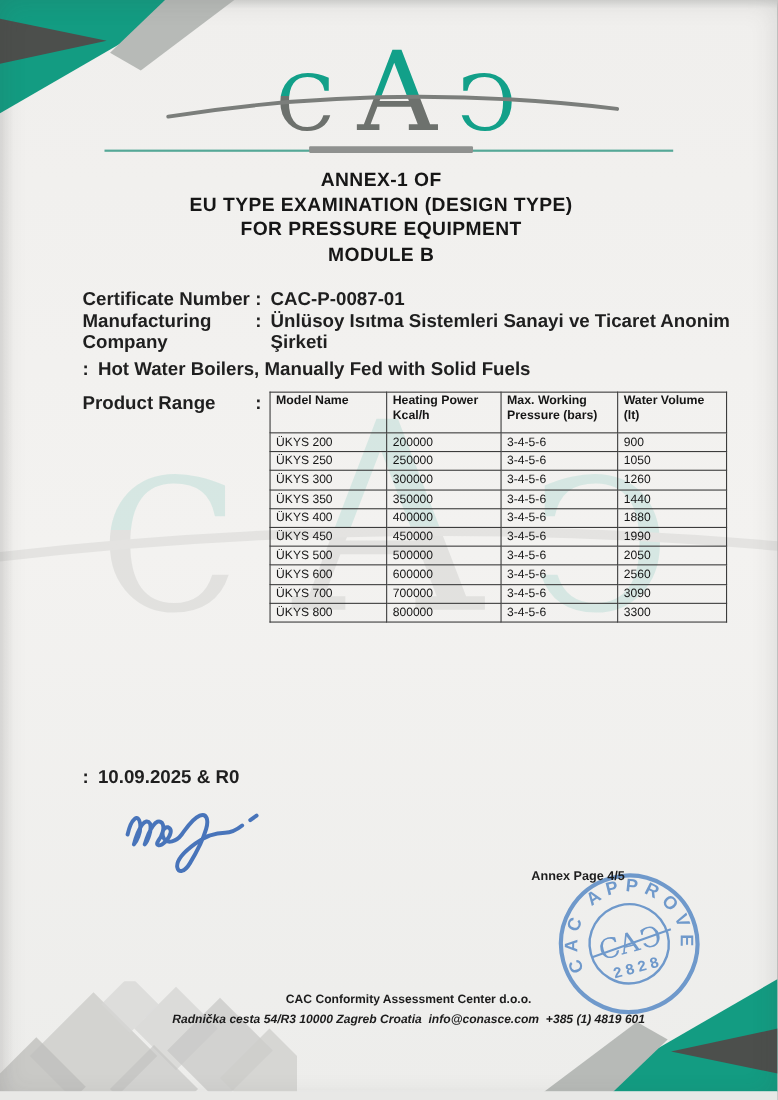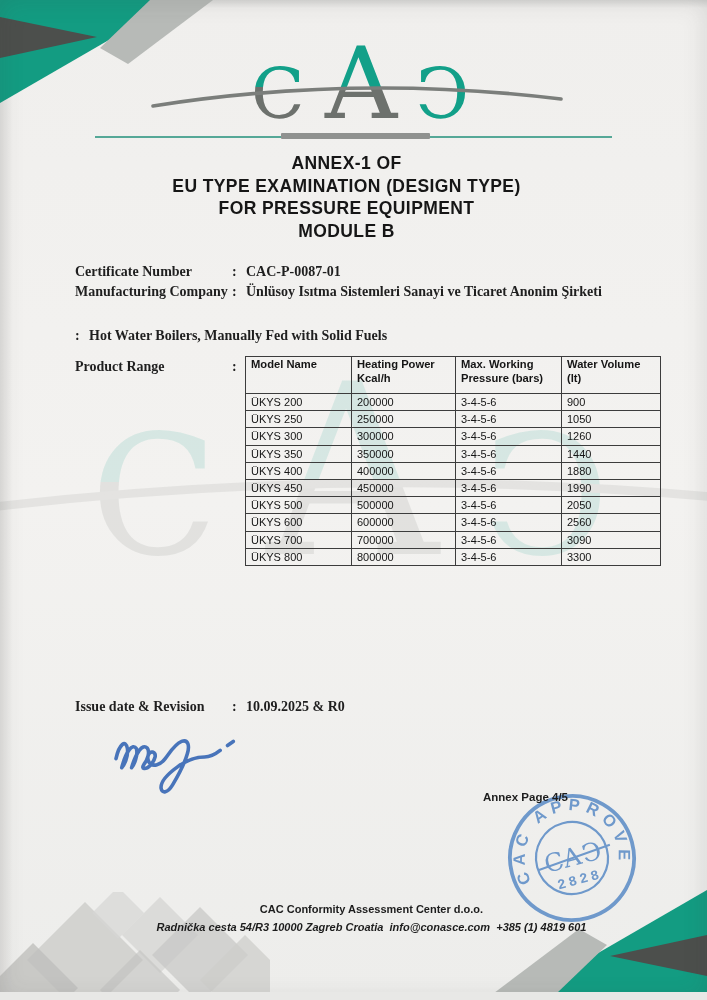--- a/index.html
+++ b/index.html
@@ -15,21 +15,21 @@
   .abs{position:absolute;}
   svg{display:block;}
   
   .title{position:absolute;left:0;top:152px;width:693px;text-align:center;
     font-weight:800;font-size:17.5px;line-height:22.5px;color:#161616;letter-spacing:.4px;}
   
   .divider-teal{position:absolute;left:95px;top:136px;width:517px;height:2px;background:#55a897;}
   .divider-gray{position:absolute;left:281px;top:133px;width:149px;height:6px;background:#8f918f;border-radius:1px;}
   
   .frow{position:absolute;left:75px;width:600px;display:flex;align-items:flex-start;
-    font-size:14px;font-weight:700;color:#1f1f1f;line-height:19px;font-family:Liberation Serif, serif;}
+    font-size:17px;font-weight:700;color:#1f1f1f;line-height:19px;}
   .frow .lbl{width:157px;}
   .frow .colon{width:14px;}
   .frow .val{flex:1;white-space:pre-wrap;}
   .r-cert{top:262px;}
   .r-manu{top:282px;}
   .r-prod{top:326px;}
   .r-range{top:357px;}
   .r-issue{top:697px;}
   
   table.product{position:absolute;left:245px;top:356px;border-collapse:collapse;
@@ -199,21 +199,20 @@
         <tr>
           <td>ÜKYS 800</td>
           <td>800000</td>
           <td>3-4-5-6</td>
           <td>3300</td>
         </tr>
       </tbody>
   </table>
 
   <div class="frow r-issue">
-    <span class="lbl">Issue date &amp; Revision</span>
     <span class="colon">:</span>
     <span class="val">10.09.2025 &amp; R0</span>
   </div>
 
   <svg class="abs" style="left:95px;top:716px;" width="165" height="82" viewBox="0 0 170 100">
     <path d="M10,52 C14,34 22,28 24,40 C25,50 20,60 17,63 C22,44 30,32 35,40 C37,48 32,60 29,63
              C34,46 42,33 48,39 C52,44 48,54 44,59 C40,65 46,66 52,60 C58,53 60,46 55,44
              C50,43 47,50 50,56 C54,63 64,60 70,52 C76,44 82,34 90,31 C98,28 100,36 97,46
              C93,60 85,74 79,84 C73,94 66,95 65,88 C64,80 74,70 85,62 C96,54 108,50 118,50
              C126,50 132,46 137,42 M146,36 L153,31" fill="none" stroke="#3a69b5" stroke-width="4.4" stroke-linecap="round" stroke-linejoin="round" opacity=".92"></path>

